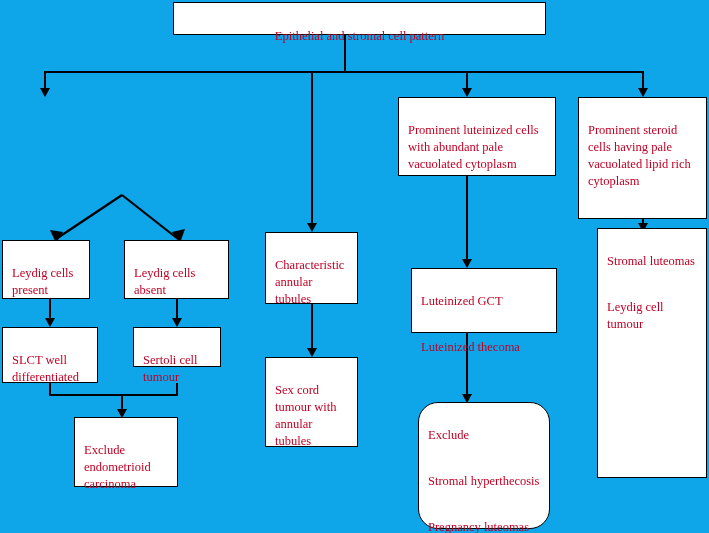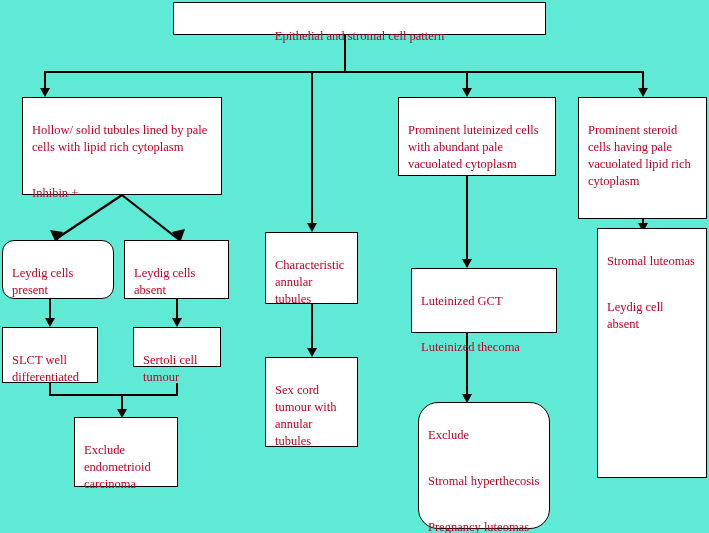--- a/index.html
+++ b/index.html
@@ -4,21 +4,21 @@
 <style>
   html, body {
     margin: 0;
     padding: 0;
     background: #ffffff;
   }
   #canvas {
     position: relative;
     width: 709px;
     height: 533px;
-    background: #5eead4;
+    background: #0ea5e9;
     overflow: hidden;
     font-family: "Liberation Serif", "DejaVu Serif", serif;
   }
   .node {
     position: absolute;
     box-sizing: border-box;
     border: 1px solid #000000;
     background: #ffffff;
     color: #c00024;
     font-size: 12.5px;
@@ -70,33 +70,29 @@
 
   <div class="edge v" style="left:311px; top:71px; height:153px;"></div>
   <div class="arrowhead" style="left:307px; top:223px;"></div>
 
   <div class="edge v" style="left:466px; top:71px; height:18px;"></div>
   <div class="arrowhead" style="left:462px; top:88px;"></div>
 
   <div class="edge v" style="left:642px; top:71px; height:18px;"></div>
   <div class="arrowhead" style="left:638px; top:88px;"></div>
 
-  <div class="node" style="left:22px; top:97px; width:200px; height:98px;">
-    <div class="para">Hollow/ solid tubules lined by pale cells with lipid rich cytoplasm</div>
-    <div class="para">Inhibin +</div>
-  </div>
 
   <svg class="diag" width="230" height="60" style="left:10px; top:192px;">
     <line x1="112" y1="3" x2="46" y2="47" stroke="#000" stroke-width="2.2"></line>
     <polygon points="46,51 40,38 53,40" fill="#000"></polygon>
     <line x1="112" y1="3" x2="168" y2="47" stroke="#000" stroke-width="2.2"></line>
     <polygon points="170,51 162,40 175,37" fill="#000"></polygon>
   </svg>
 
-  <div class="node" style="left:2px; top:240px; width:112px; height:59px;border-radius:12px;">
+  <div class="node" style="left:2px; top:240px; width:88px; height:59px;">
     <span>Leydig cells present</span>
   </div>
 
   <div class="node" style="left:124px; top:240px; width:105px; height:59px;">
     <span>Leydig cells absent</span>
   </div>
 
   <div class="edge v" style="left:49px; top:299px; height:20px;"></div>
   <div class="arrowhead" style="left:45px; top:318px;"></div>
 
@@ -155,16 +151,16 @@
 
   <div class="node" style="left:578px; top:97px; width:129px; height:122px;">
     <span>Prominent steroid cells having pale vacuolated lipid rich cytoplasm</span>
   </div>
 
   <div class="edge v" style="left:642px; top:192px; height:32px;"></div>
   <div class="arrowhead" style="left:638px; top:223px;"></div>
 
   <div class="node" style="left:597px; top:228px; width:110px; height:250px;">
     <div class="para">Stromal luteomas</div>
-    <div class="para">Leydig cell absent</div>
+    <div class="para">Leydig cell tumour</div>
   </div>
 
 </div>
 
 </body></html>

